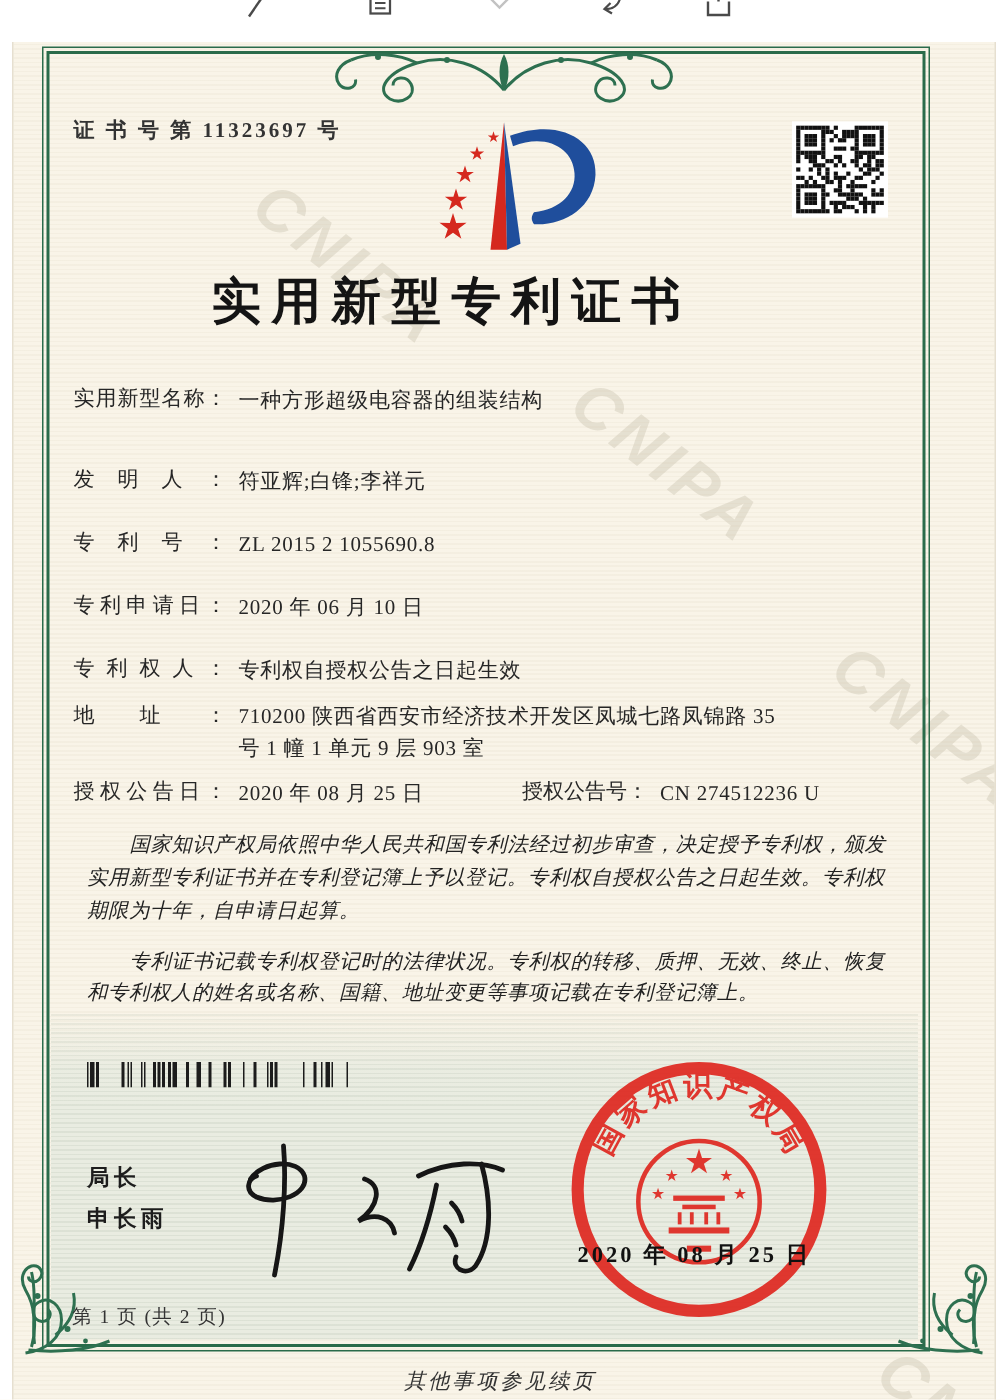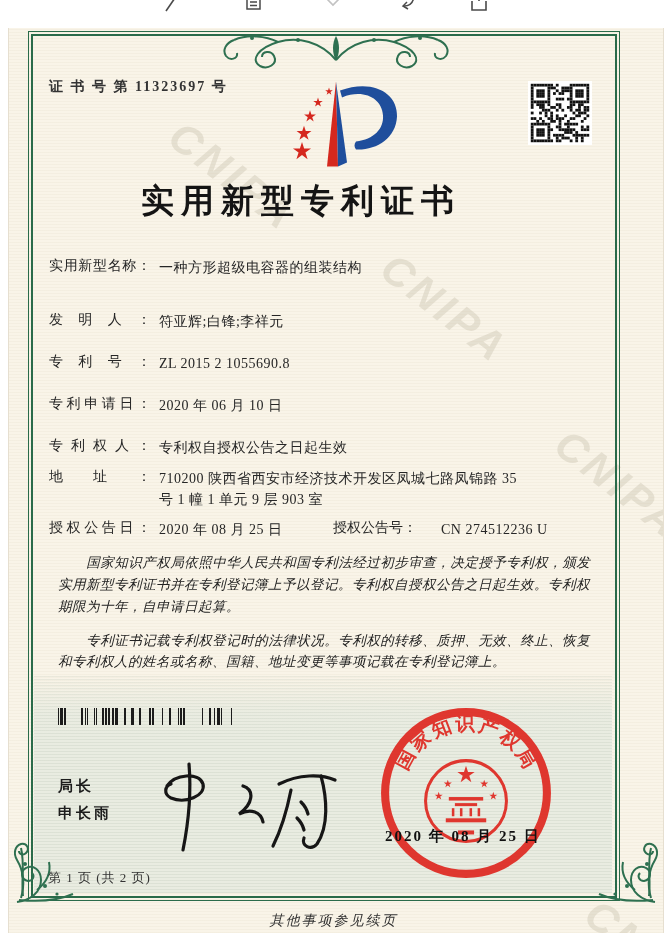--- a/index.html
+++ b/index.html
@@ -24,21 +24,21 @@
   .corner-l{left:2px;top:792px;}
   .corner-r{right:2px;top:792px;transform:scaleX(-1);}
   .certno{position:absolute;left:40px;top:50px;z-index:2;font-size:14px;letter-spacing:2px;color:#333;font-weight:bold;}
   .logo{position:absolute;left:263px;top:50px;width:145px;height:96px;z-index:2;}
   .qr{position:absolute;left:519px;top:53px;width:64px;height:64px;z-index:2;background:#fff;}
   .title{position:absolute;left:0;top:151px;width:584px;text-align:center;z-index:2;
     font-size:33px;font-weight:700;letter-spacing:7px;color:#141414;}
   .frow{position:absolute;display:flex;font-size:14px;color:#262626;}
   .lab{display:inline-block;width:102px;text-align:justify;text-align-last:justify;flex:none;}
   .val{margin-left:8px;letter-spacing:.5px;max-width:440px;line-height:21px;}
-  .grant2{position:absolute;left:284px;top:0;display:flex;gap:16px;}
+  .grant2{position:absolute;left:299px;top:0;display:flex;}
   .paras{position:absolute;left:37px;top:512px;width:566px;z-index:2;font-size:13.5px;
     font-style:italic;line-height:1.62;color:#222;letter-spacing:.5px;}
   .paras p{margin:12px;text-indent:2.1em;}
   .barcode{position:absolute;left:49px;top:680px;width:184px;height:17px;z-index:2;}
   .signer{position:absolute;left:49px;top:744px;z-index:2;font-family:"Liberation Sans",sans-serif;
     font-weight:700;font-size:15px;color:#1d1d1d;letter-spacing:3px;line-height:27px;}
   .signature{position:absolute;left:142px;top:722px;width:195px;height:112px;z-index:3;}
   .seal{position:absolute;left:368px;top:676px;width:178px;height:178px;z-index:3;opacity:.9;}
   .sealdate{position:absolute;left:376px;top:799px;z-index:4;font-size:15px;font-weight:700;
     letter-spacing:2px;color:#111;}

